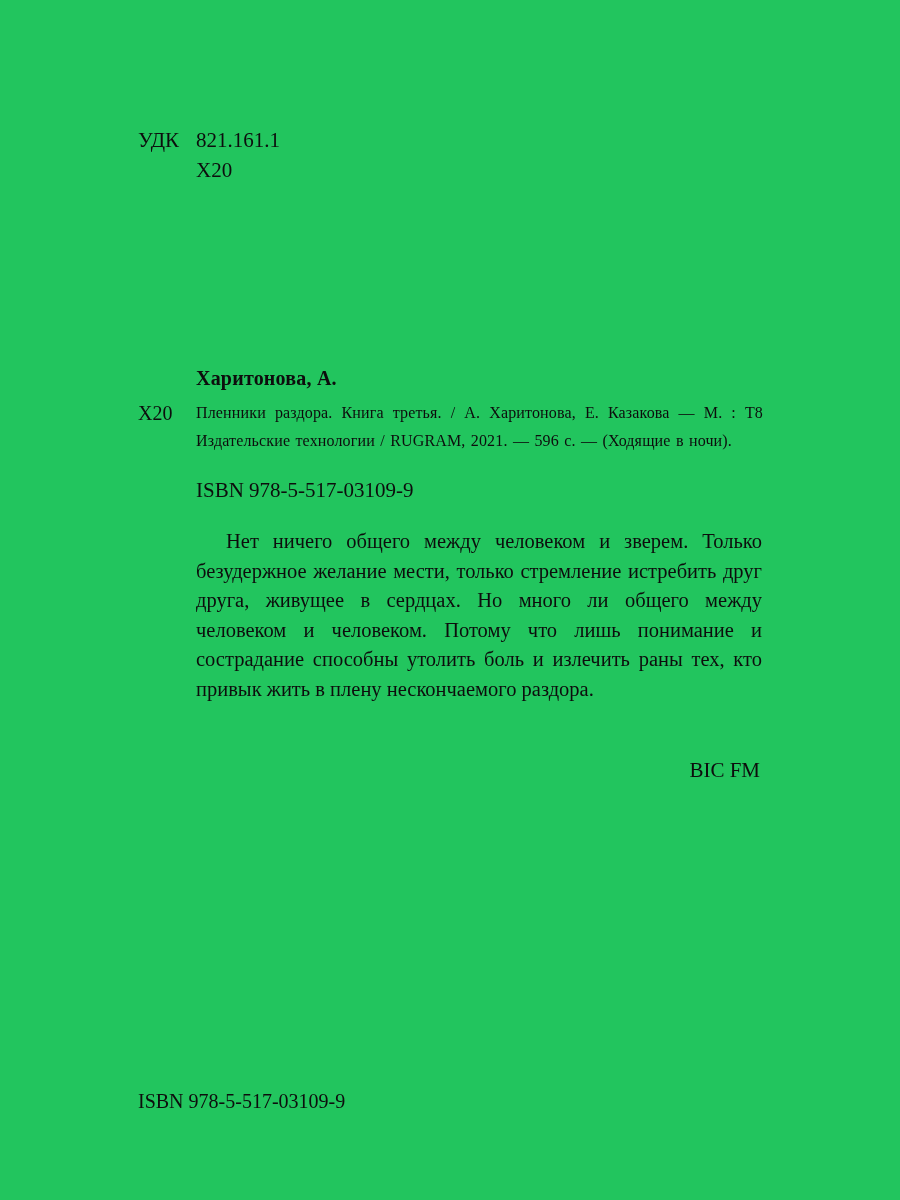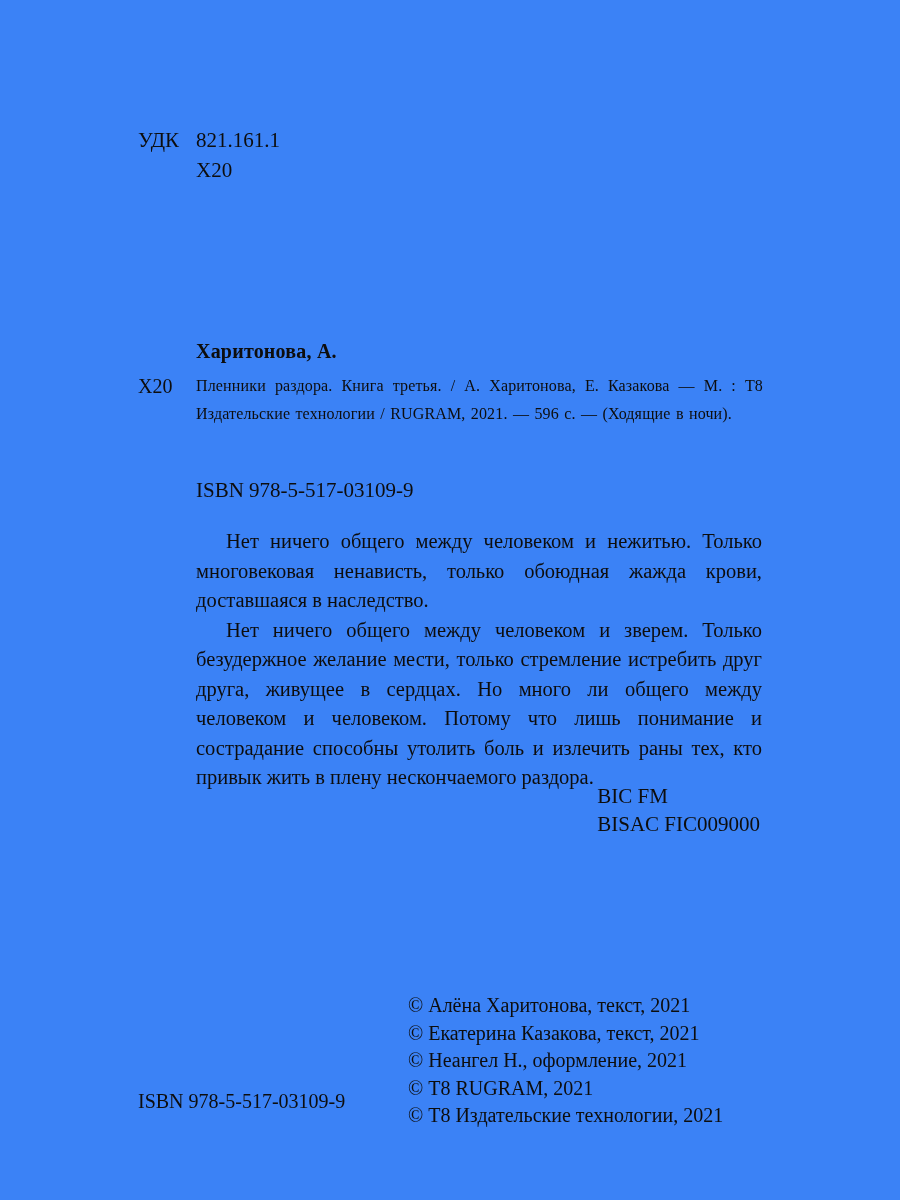--- a/index.html
+++ b/index.html
@@ -12,21 +12,21 @@
     height: 1200px;
     position: relative;
     font-family: "Liberation Serif", "DejaVu Serif", serif;
     color: #0d0d0d;
     overflow: hidden;
   }
 
   .page {
     position: absolute;
     inset: 0;
-    background: #3b82f6;
+    background: #22c55e;
   }
 
   
   .class-block {
     position: absolute;
     left: 138px;
     top: 125px;
     font-size: 21px;
     line-height: 30px;
   }
@@ -49,20 +49,21 @@
     position: absolute;
     left: 138px;
     top: 340px;
     width: 625px;
   }
   .biblio-author {
     font-weight: bold;
     font-size: 20px;
     margin-left: 58px;
     letter-spacing: 0.2px;
+    margin-top: 27px;
   }
   .biblio-body {
     display: flex;
     margin-top: 9px;
   }
   .biblio-index {
     width: 58px;
     flex: none;
     font-size: 20px;
     line-height: 28px;
@@ -95,21 +96,22 @@
   }
   .annotation p {
     margin: 0;
     text-indent: 30px;
   }
 
   
   .codes {
     position: absolute;
     right: 140px;
-    top: 782px;
+    top: 756px;
+    text-align: right;
     font-size: 21px;
     line-height: 28px;
   }
 
   
   .copyright {
     position: absolute;
     left: 408px;
     top: 992px;
     font-size: 20px;
@@ -144,32 +146,23 @@
     <div class="biblio-author">Харитонова, А.</div>
     <div class="biblio-body">
       <span class="biblio-index">Х20</span>
       <span class="biblio-text">Пленники раздора. Книга третья.  / А. Харитонова, Е. Казакова — М. : Т8 Издательские технологии / RUGRAM, 2021. — 596 с. — (Ходящие в ночи).</span>
     </div>
   </div>
 
   <div class="isbn-main">ISBN 978-5-517-03109-9</div>
 
   <div class="annotation">
-    <p>Нет ничего общего между человеком и нежитью. Только многовековая ненависть, только обоюдная жажда крови, доставшаяся в наследство.</p>
     <p>Нет ничего общего между человеком и зверем. Только безудержное желание мести, только стремление истребить друг друга, живущее в сердцах. Но много ли общего между человеком и человеком. Потому что лишь понимание и сострадание способны утолить боль и излечить раны тех, кто привык жить в плену нескончаемого раздора.</p>
   </div>
 
   <div class="codes">
     <div>BIC FM</div>
-    <div>BISAC FIC009000</div>
   </div>
 
-  <div class="copyright">
-    <div>© Алёна Харитонова, текст, 2021</div>
-    <div>© Екатерина Казакова, текст, 2021</div>
-    <div>© Неангел Н., оформление, 2021</div>
-    <div>© Т8 RUGRAM, 2021</div>
-    <div>© Т8 Издательские технологии, 2021</div>
-  </div>
 
   <div class="isbn-bottom">ISBN 978-5-517-03109-9</div>
 
 </div>
 
 </body></html>

